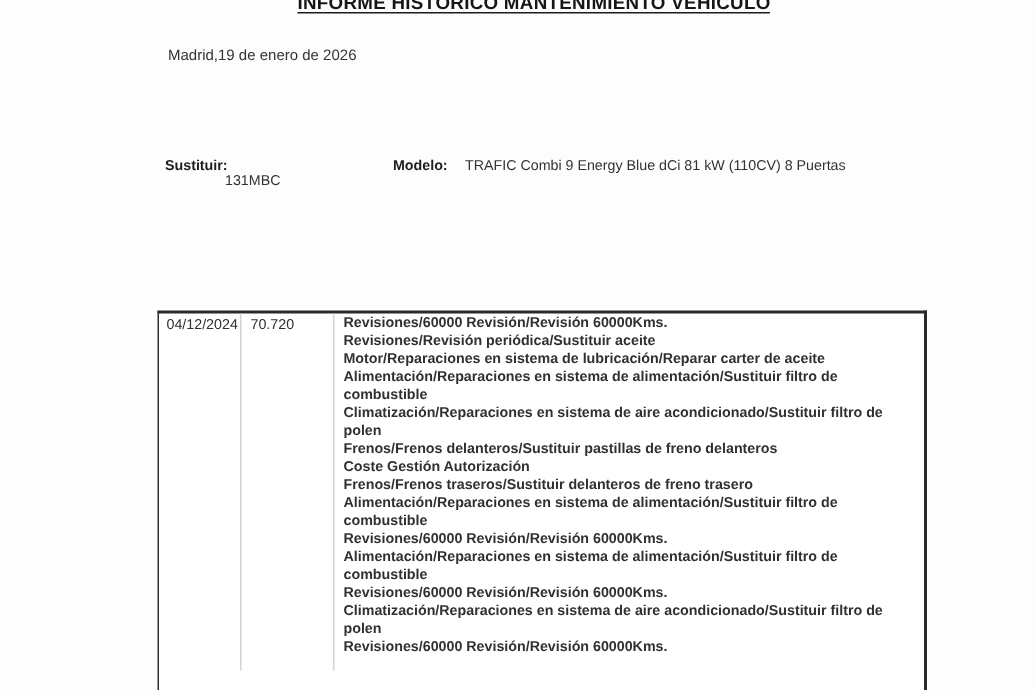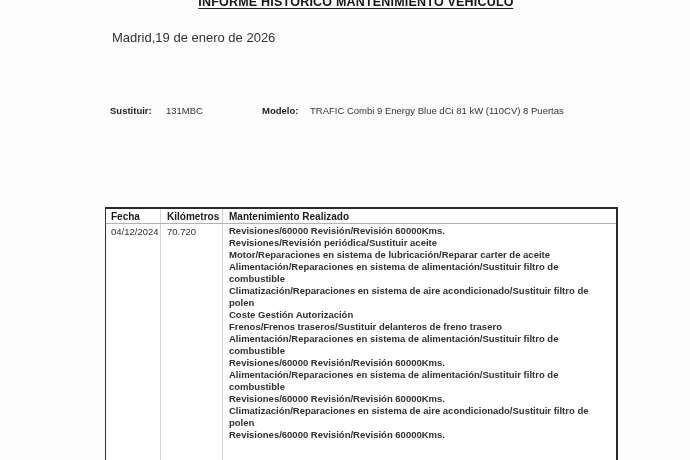--- a/index.html
+++ b/index.html
@@ -22,30 +22,30 @@
     letter-spacing:0.2px;
     color:#161616;
     line-height:12px;
     border-bottom:1.6px solid #1c1c1c;
     padding-bottom:0px;
   }
   
   .place-date {
     position:absolute;
     left:112px; top:32px;
-    font-size:13px;
+    font-size:10px;
     line-height:12px;
     color:#333;
   }
   
   .veh-row { position:absolute; left:0; top:105px; width:690px; height:14px; font-size:9.5px; line-height:12px; }
   .veh-row .lbl { font-weight:bold; color:#1d1d1d; position:absolute; }
   .veh-row .val { position:absolute; color:#333; }
   .lbl-matricula { left:110px; }
-  .val-matricula { left:166px; }
+  .val-matricula { left:150px;margin-top:10px; }
   .lbl-modelo    { left:262px; }
   .val-modelo    { left:310px; }
   
   .mtable {
     position:absolute;
     left:105px; top:207px;
     width:513px; height:253px;
     border-top:2px solid #2a2a2a;
     border-left:1px solid #2f2f2f;
     border-right:2px solid #2a2a2a;
@@ -81,36 +81,32 @@
 <div class="place-date">Madrid,19 de enero de 2026</div>
 
 <div class="veh-row">
   <span class="lbl lbl-matricula">Sustituir:</span>
   <span class="val val-matricula">131MBC</span>
   <span class="lbl lbl-modelo">Modelo:</span>
   <span class="val val-modelo">TRAFIC Combi 9 Energy Blue dCi 81 kW (110CV) 8 Puertas</span>
 </div>
 
 <div class="mtable">
-  <div class="thead">
-    <div class="c-fecha">Fecha</div>
-    <div class="c-km">Kilómetros</div>
-    <div class="c-mant">Mantenimiento Realizado</div>
-  </div>
   <div class="tbody">
     <div class="c-fecha">04/12/2024</div>
     <div class="c-km">70.720</div>
     <div class="c-mant">
         <div class="mant-item">Revisiones/60000 Revisión/Revisión 60000Kms.</div>
         <div class="mant-item">Revisiones/Revisión periódica/Sustituir aceite</div>
         <div class="mant-item">Motor/Reparaciones en sistema de lubricación/Reparar carter de aceite</div>
         <div class="mant-item">Alimentación/Reparaciones en sistema de alimentación/Sustituir filtro de
 combustible</div>
         <div class="mant-item">Climatización/Reparaciones en sistema de aire acondicionado/Sustituir filtro de
 polen</div>
+        <div class="mant-item">Frenos/Frenos delanteros/Sustituir pastillas de freno delanteros</div>
         <div class="mant-item">Coste Gestión Autorización</div>
         <div class="mant-item">Frenos/Frenos traseros/Sustituir delanteros de freno trasero</div>
         <div class="mant-item">Alimentación/Reparaciones en sistema de alimentación/Sustituir filtro de
 combustible</div>
         <div class="mant-item">Revisiones/60000 Revisión/Revisión 60000Kms.</div>
         <div class="mant-item">Alimentación/Reparaciones en sistema de alimentación/Sustituir filtro de
 combustible</div>
         <div class="mant-item">Revisiones/60000 Revisión/Revisión 60000Kms.</div>
         <div class="mant-item">Climatización/Reparaciones en sistema de aire acondicionado/Sustituir filtro de
 polen</div>

